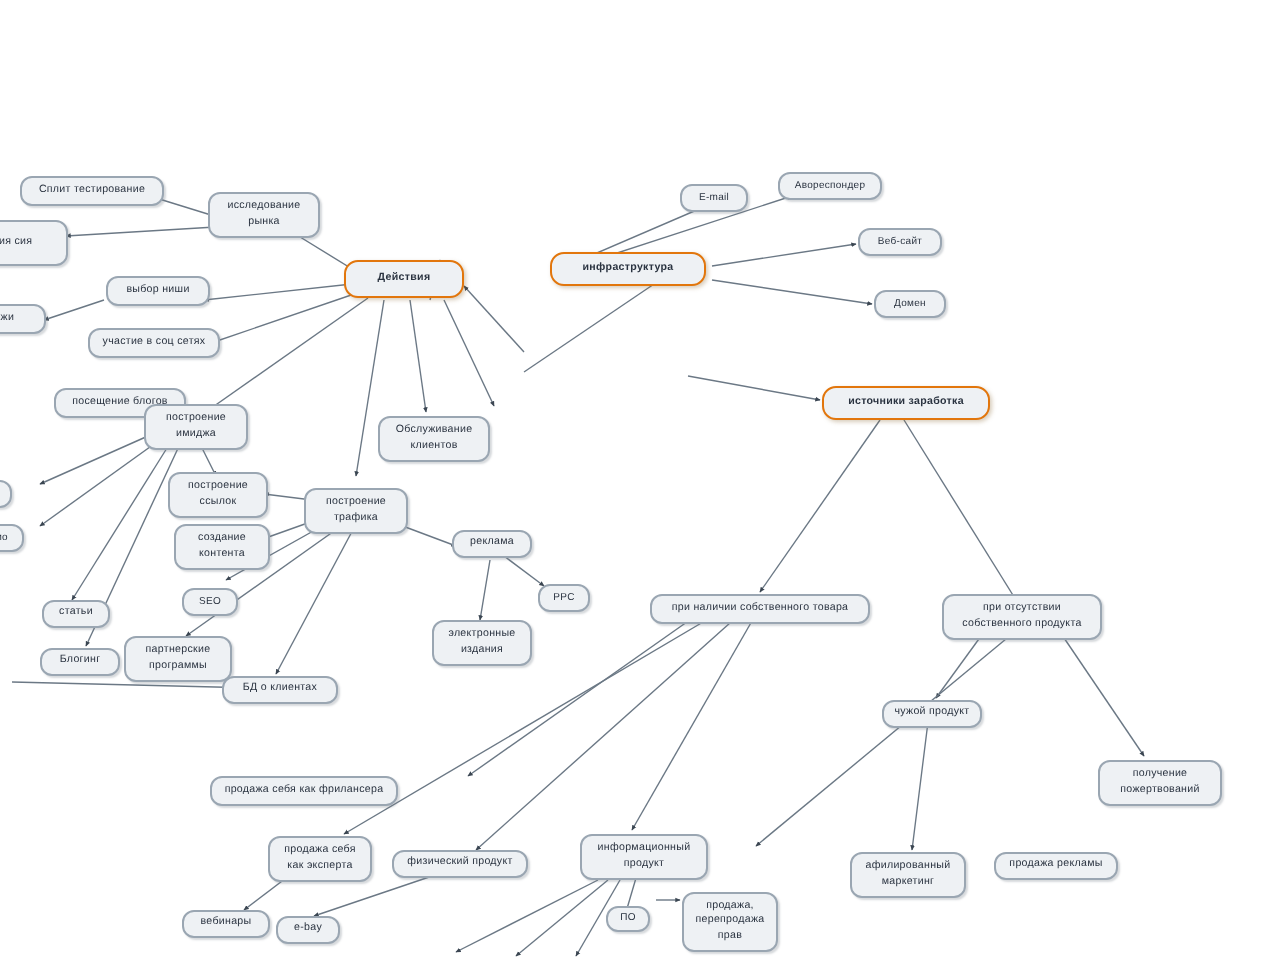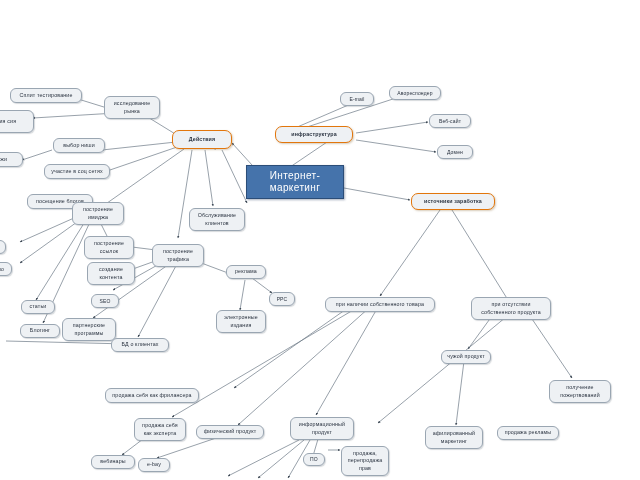--- a/index.html
+++ b/index.html
@@ -139,23 +139,20 @@
       <path d="M492,316 L468,349"></path>
       <path d="M506,317 L378,423"></path>
       <path d="M530,316 L572,378"></path>
 
       <path d="M464,361 L456,425"></path>
 
       <path d="M6,341 L168,345" marker-end="none"></path>
     </g>
   </svg>
 
-  <div class="node center" style="left:246px;top:165px;width:98px;height:34px;">
-    <span class="lbl">Интернет-маркетинг</span>
-  </div>
 
   <div class="node highlight" style="left:172px;top:130px;width:60px;height:19px;">
     <span class="lbl">Действия</span>
   </div>
   <div class="node highlight" style="left:275px;top:126px;width:78px;height:17px;">
     <span class="lbl">инфраструктура</span>
   </div>
   <div class="node highlight" style="left:411px;top:193px;width:84px;height:17px;">
     <span class="lbl">источники заработка</span>
   </div>

